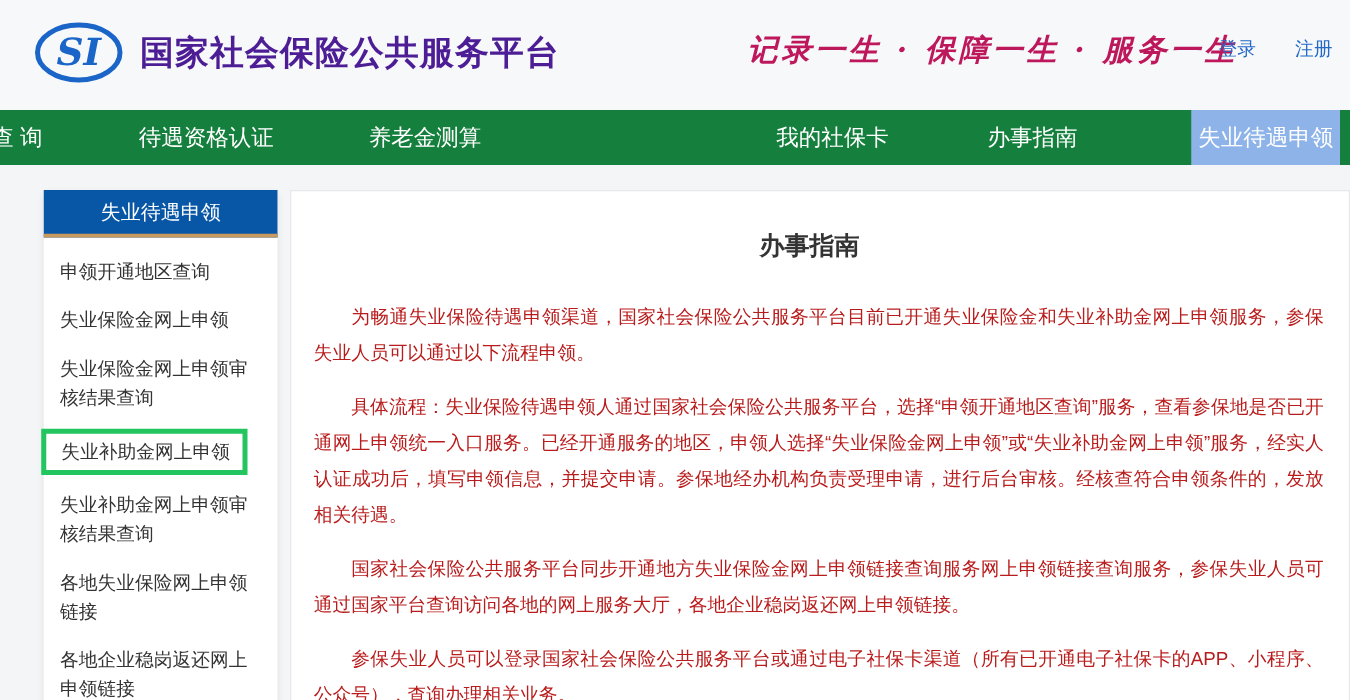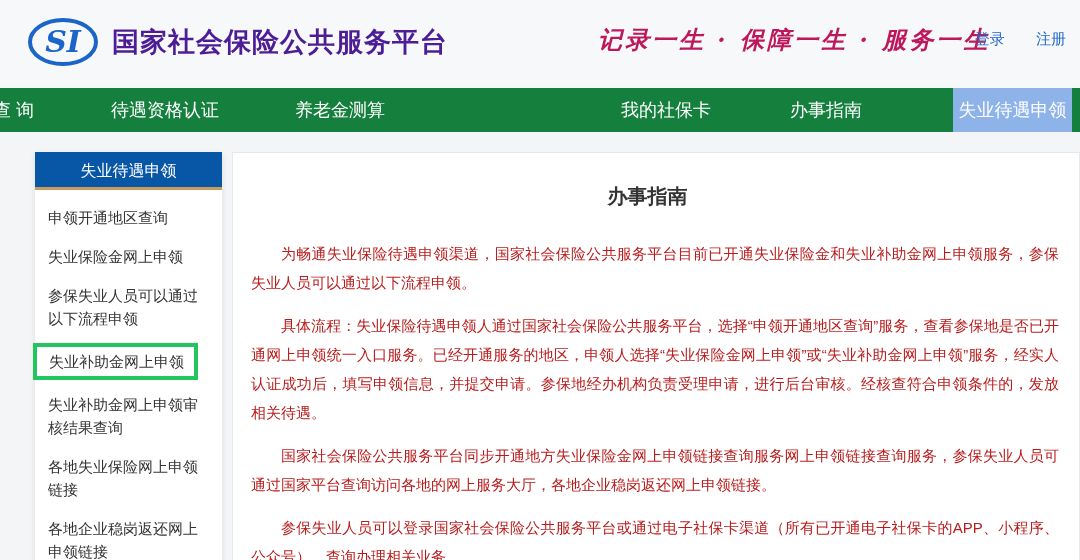--- a/index.html
+++ b/index.html
@@ -74,21 +74,21 @@
     <div class="nav-item active" style="left:953px; width:119px;">失业待遇申领</div>
   </nav>
 
   <div class="content">
 
     <aside class="sidebar">
       <div class="sidebar-title">失业待遇申领</div>
       <ul>
         <li>申领开通地区查询</li>
         <li>失业保险金网上申领</li>
-        <li>参保失业人员可以通过以下流程申领</li>
+        <li>失业保险金网上申领审核结果查询</li>
         <li class="boxed">
           <span>失业补助金网上申领</span>
         </li>
         <li>失业补助金网上申领审核结果查询</li>
         <li>各地失业保险网上申领链接</li>
         <li>各地企业稳岗返还网上申领链接</li>
 
       </ul>
     </aside>
 

